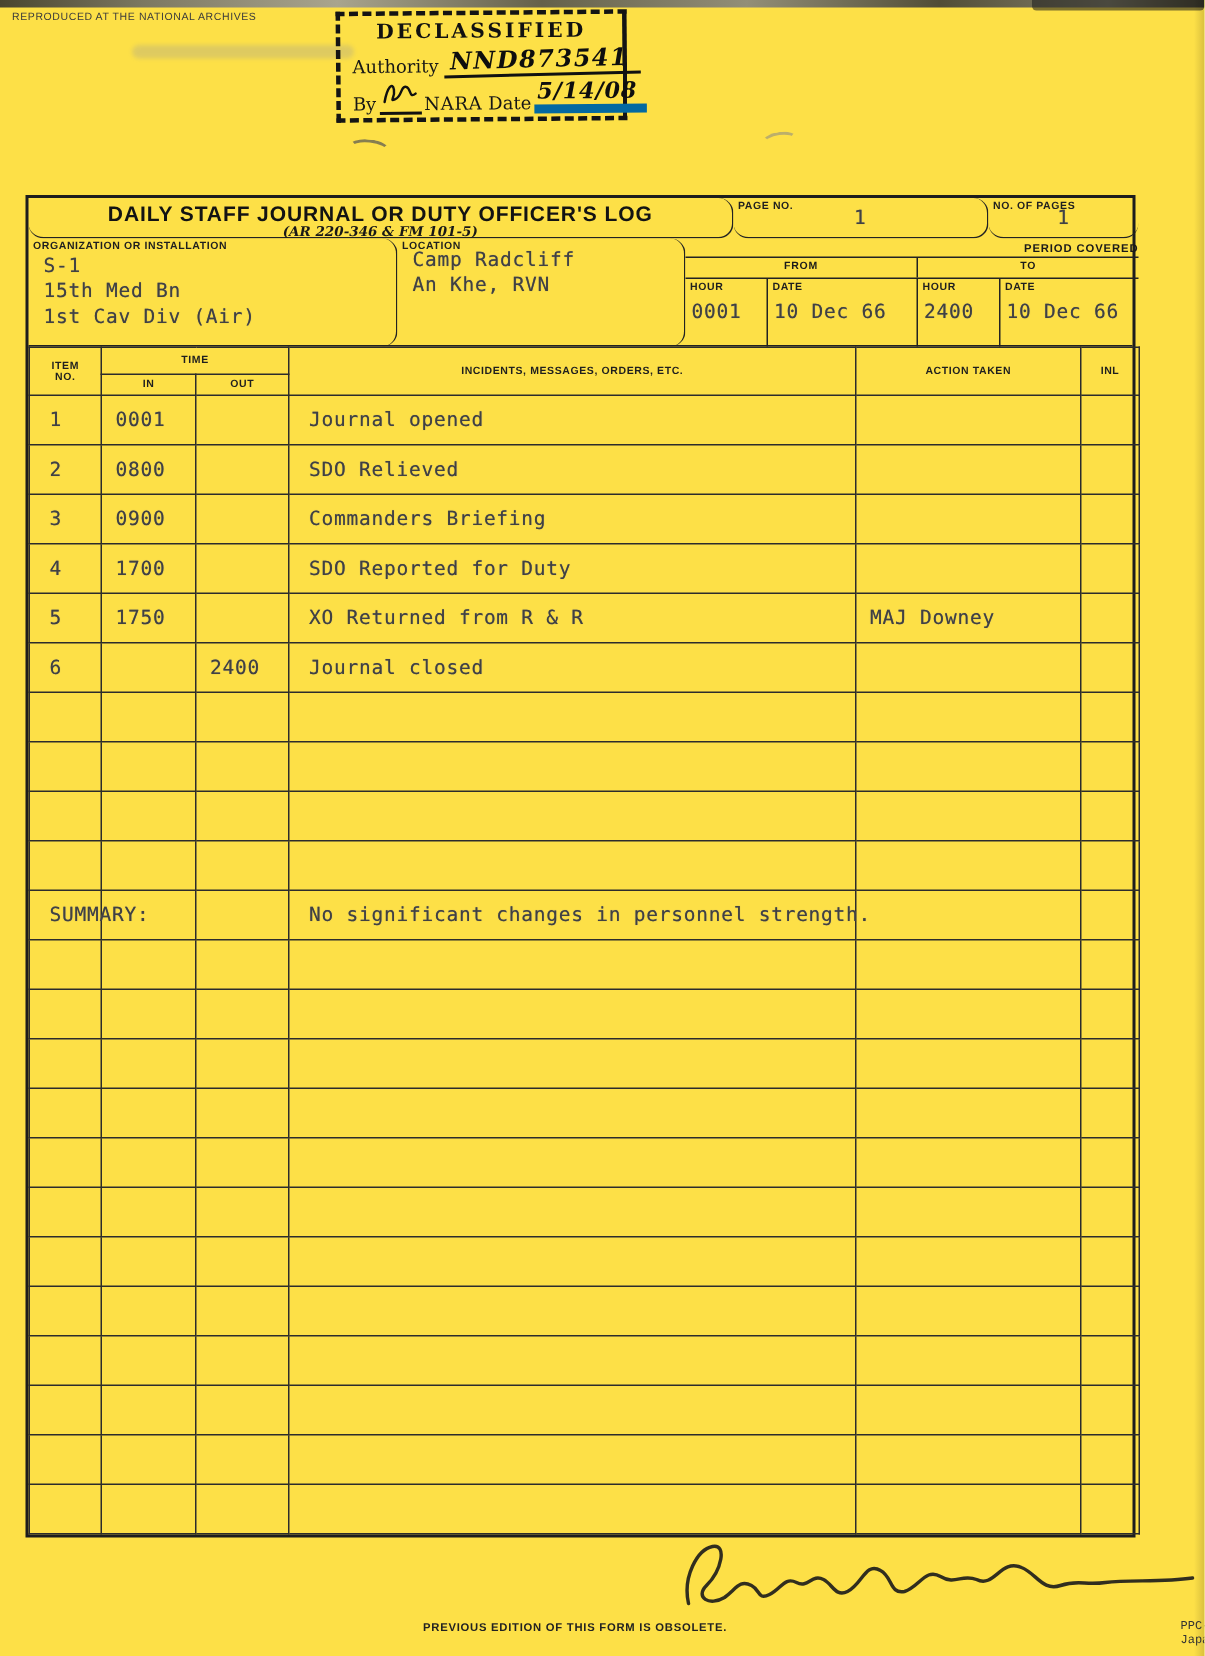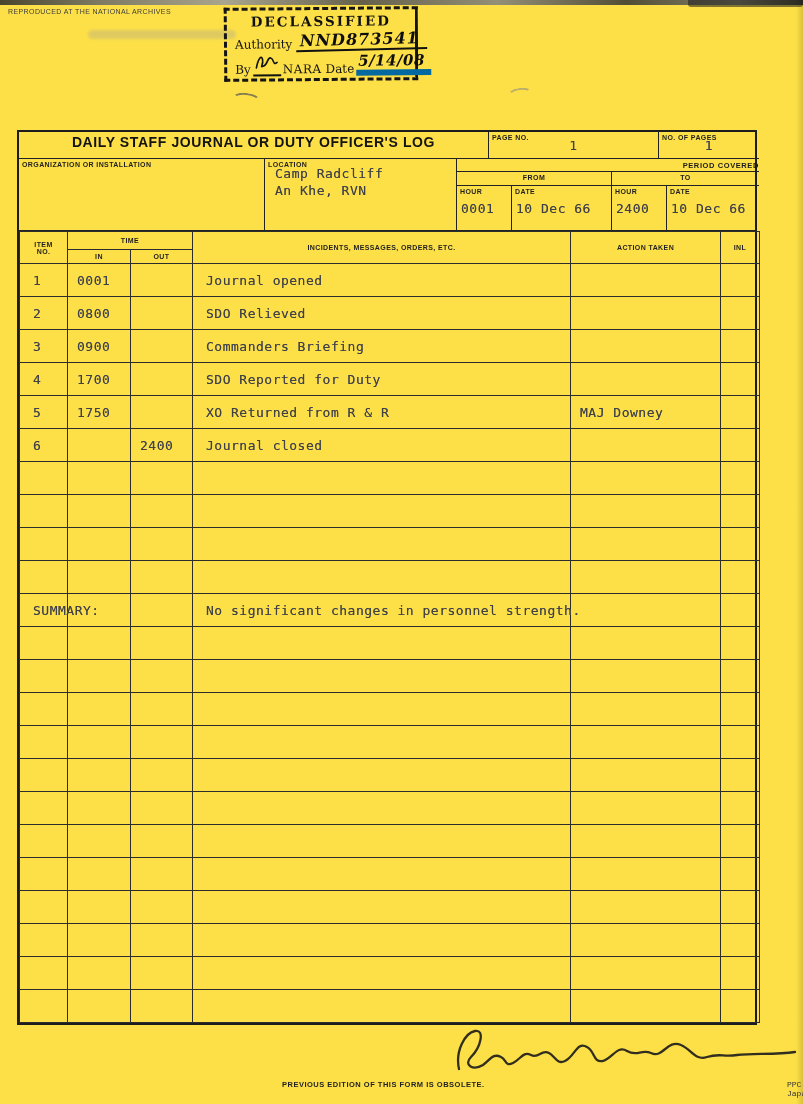--- a/index.html
+++ b/index.html
@@ -32,21 +32,21 @@
   .stamp-row { font-size:12px; color:#161616; margin-top:1px; white-space:nowrap; display:flex; align-items:flex-end; }
   .hand { font-family:"DejaVu Serif", serif; font-style:italic; font-weight:bold; color:#0e0e0e; }
   .auth-val { font-size:16px; border-bottom:2px solid #111; padding:0 8px 0 4px; margin-left:4px; letter-spacing:1px; transform:rotate(-1deg); }
   .date-val { font-size:15px; border-bottom:6px solid #0369a1; padding:0 6px 0 2px; margin-left:2px; letter-spacing:.5px; }
   .nara { font-weight:normal; font-size:12px; letter-spacing:.5px; }
   .by-sig { display:inline-block; border-bottom:2px solid #111; margin:0 2px; }
 
   
   .form { position:absolute; left:17px; top:130px; width:740px; border:2px solid #1d1d1d; background:transparent; }
   .form-header { position:relative; height:99px; border-bottom:1px solid #222; }
-  .cell { position:absolute; }
+  .cell { position:absolute;border-radius:10px; }
   .lbl { font-size:7px; font-weight:bold; letter-spacing:.4px; color:#1f1f1f; display:block; padding:2px 0 0 3px; }
   .typed { font-family:"DejaVu Sans Mono", monospace; font-size:13px; color:#414141; letter-spacing:.5px; text-shadow:0 0 .5px #777; }
   .pre { white-space:pre-line; }
 
   .title-cell { left:0; top:0; width:470px; height:27px; border-right:1px solid #222; border-bottom:1px solid #222; text-align:center; }
   .form-title { font-size:14px; font-weight:bold; letter-spacing:.6px; padding-top:2px; color:#131313; }
   .form-subtitle { font-family:"DejaVu Serif", serif; font-style:italic; font-weight:bold; font-size:9px; color:#181818; }
   .pageno-cell { left:470px; top:0; width:170px; height:27px; border-right:1px solid #222; border-bottom:1px solid #222; }
   .pages-cell { left:640px; top:0; width:100px; height:27px; border-bottom:1px solid #222; }
   .hdr-val { display:block; text-align:center; margin-top:-3px; }
@@ -126,31 +126,35 @@
       <span>Date</span>
       <span class="hand date-val">5/14/08</span>
     </div>
   </div>
 
   <div class="form">
 
     <div class="form-header">
       <div class="cell title-cell">
         <div class="form-title">DAILY STAFF JOURNAL OR DUTY OFFICER'S LOG</div>
+        <div class="form-subtitle">(AR 220-346 &amp; FM 101-5)</div>
       </div>
       <div class="cell pageno-cell">
         <span class="lbl">PAGE NO.</span>
         <span class="typed hdr-val">1</span>
       </div>
       <div class="cell pages-cell">
         <span class="lbl">NO. OF PAGES</span>
         <span class="typed hdr-val">1</span>
       </div>
       <div class="cell org-cell">
         <span class="lbl">ORGANIZATION OR INSTALLATION</span>
+        <span class="typed pre">S-1
+15th Med Bn
+1st Cav Div (Air)</span>
       </div>
       <div class="cell loc-cell">
         <span class="lbl">LOCATION</span>
         <span class="typed pre">Camp Radcliff
 An Khe, RVN</span>
       </div>
       <div class="cell period">
         <div class="pc-label">PERIOD COVERED</div>
         <div class="fromto">
           <div class="ft-from">FROM</div>

